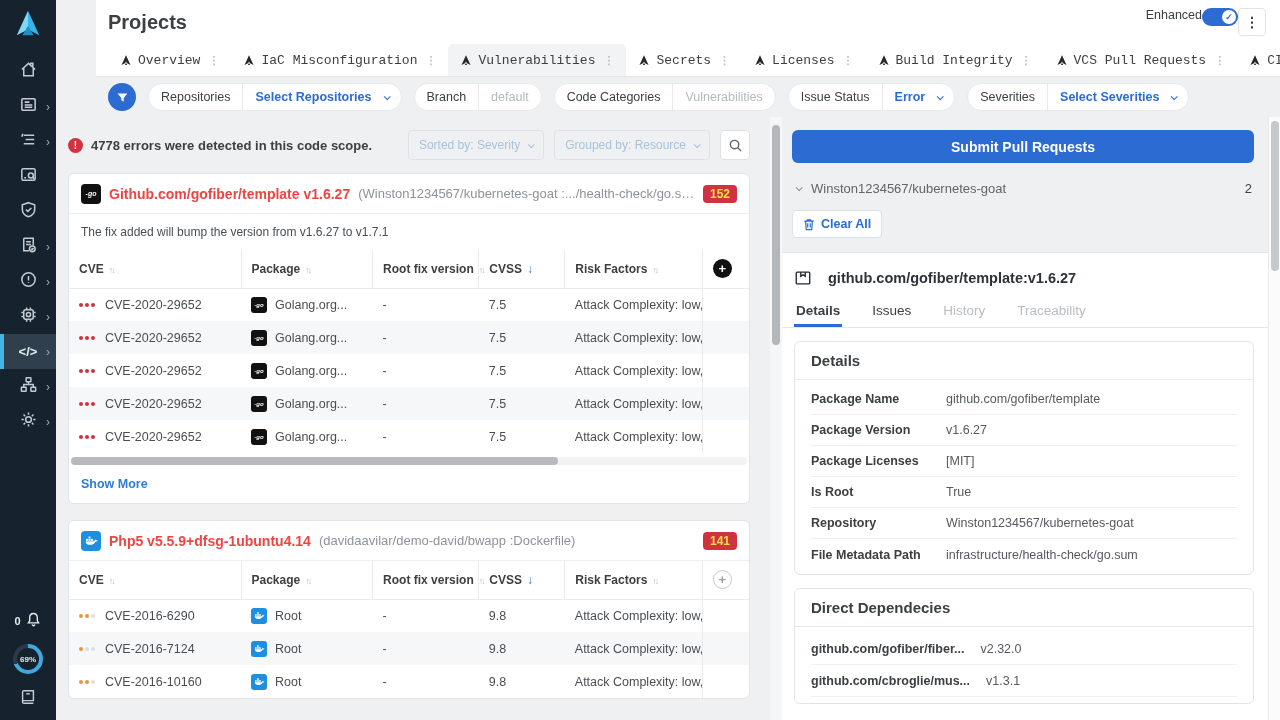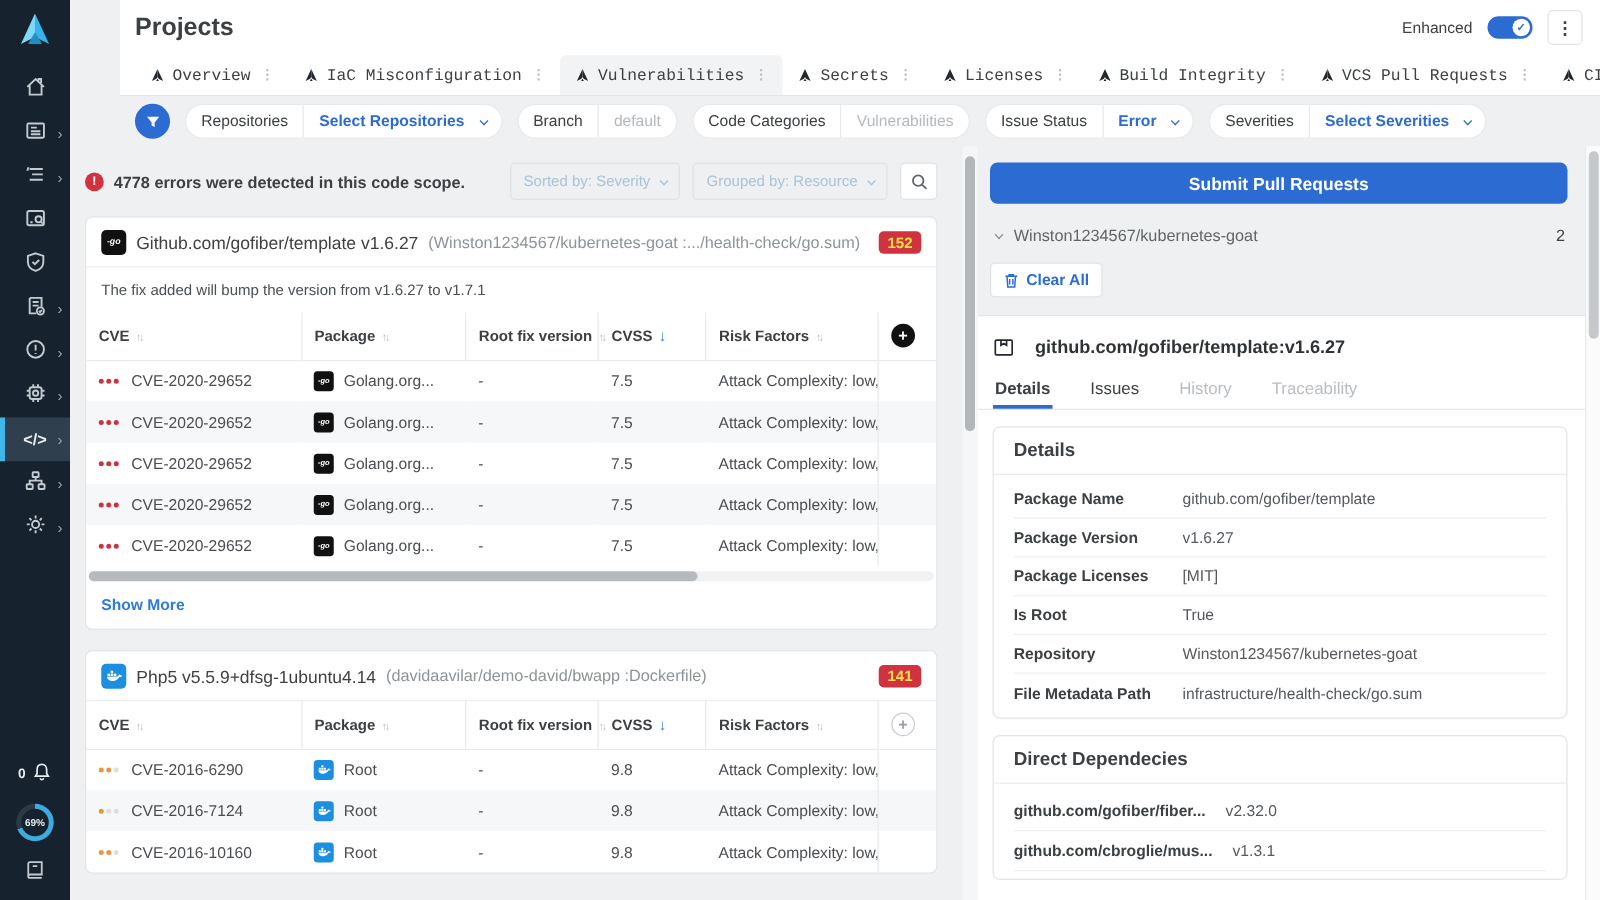--- a/index.html
+++ b/index.html
@@ -23,21 +23,21 @@
   .ring { width:30px; height:30px; border-radius:50%;
     background:conic-gradient(#3fa9e0 0 69%, #2c3a47 69% 100%); display:flex; align-items:center; justify-content:center; }
   .ring-inner { width:22px; height:22px; border-radius:50%; background:#16222e; color:#e8edf2; font-size:8px;
     font-weight:bold; display:flex; align-items:center; justify-content:center; }
 
   
   .app { position:absolute; left:56px; top:0; right:0; height:720px;padding-left:40px; }
 
   .topbar { height:44px; background:#fff; display:flex; align-items:center; padding:0 14px 0 12px; }
   .page-title { font-size:20px; font-weight:700; color:#3c4043; }
-  .topbar-right { margin-left:auto; display:flex; align-items:center; gap:12px; }
+  .topbar-right { margin-left:auto; display:flex; align-items:flex-start; }
   .enhanced-label { font-size:12.5px; color:#3c4043; }
   .toggle { width:36px; height:18px; border-radius:9px; background:#2b6bd2; position:relative; cursor:pointer; }
   .toggle .knob { position:absolute; right:2px; top:2px; width:14px; height:14px; border-radius:50%; background:#fff;
     color:#2b6bd2; font-size:9px; line-height:14px; text-align:center; font-weight:bold; }
   .kebab-btn { width:28px; height:28px; border:1px solid #e2e4e7; border-radius:4px; background:#fff;
     color:#3c4043; font-size:14px; font-weight:bold; display:flex; align-items:center; justify-content:center; cursor:pointer; }
 
   
   .tabbar { height:33px; background:#fff; border-bottom:1px solid #e2e4e7; display:flex; align-items:stretch;
     padding:0 14px 0 12px;font-family:Liberation Mono, monospace; }
@@ -73,21 +73,21 @@
     gap:8px; font-size:12px; color:#a9c2da; cursor:pointer; white-space:nowrap; }
   .search-btn { width:30px; height:30px; border:1px solid #dfe1e4; border-radius:4px; background:#fff;
     display:flex; align-items:center; justify-content:center; cursor:pointer; }
 
   .card { background:#fff; border:1px solid #e2e4e7; border-radius:6px; margin-bottom:16px; overflow:hidden; }
   .card-head { height:40px; display:flex; align-items:center; gap:8px; padding:0 12px; border-bottom:1px solid #eceef0; }
   .pkg-ico { width:20px; height:20px; border-radius:4px; display:flex; align-items:center; justify-content:center; flex:none; }
   .pkg-ico.go { background:#111; color:#fff; font-size:7px; font-weight:bold; font-style:italic; }
   .pkg-ico.docker { background:#1d8fe1; }
   .pkg-ico.sm { width:16px; height:16px; border-radius:3px; font-size:6px; }
-  .card-title { font-size:14px; font-weight:400; color:#404040; white-space:nowrap; }
+  .card-title { font-size:14px; font-weight:700; color:#ef4444; white-space:nowrap; }
   .card-sub { font-size:13px; color:#8d9399; white-space:nowrap; overflow:hidden; text-overflow:ellipsis; }
   .badge { margin-left:auto; background:#d0333f; color:#fde047; font-size:12px; font-weight:bold; border-radius:4px;
     padding:2px 7px; flex:none; }
   .card-note { font-size:12px; color:#4a4f54; padding:11px 12px; }
 
   table.vuln { width:100%; border-collapse:collapse; table-layout:fixed; font-size:12.5px; }
   table.vuln th { font-size:12px; color:#3c4043; text-align:left; font-weight:bold; height:38px; padding:0 10px;
     border-bottom:1px solid #e8eaec; white-space:nowrap; }
   table.vuln th + th { border-left:1px solid #e8eaec; }
   table.vuln td { height:33px; padding:0 10px; color:#4a4e52; white-space:nowrap; overflow:hidden; }

